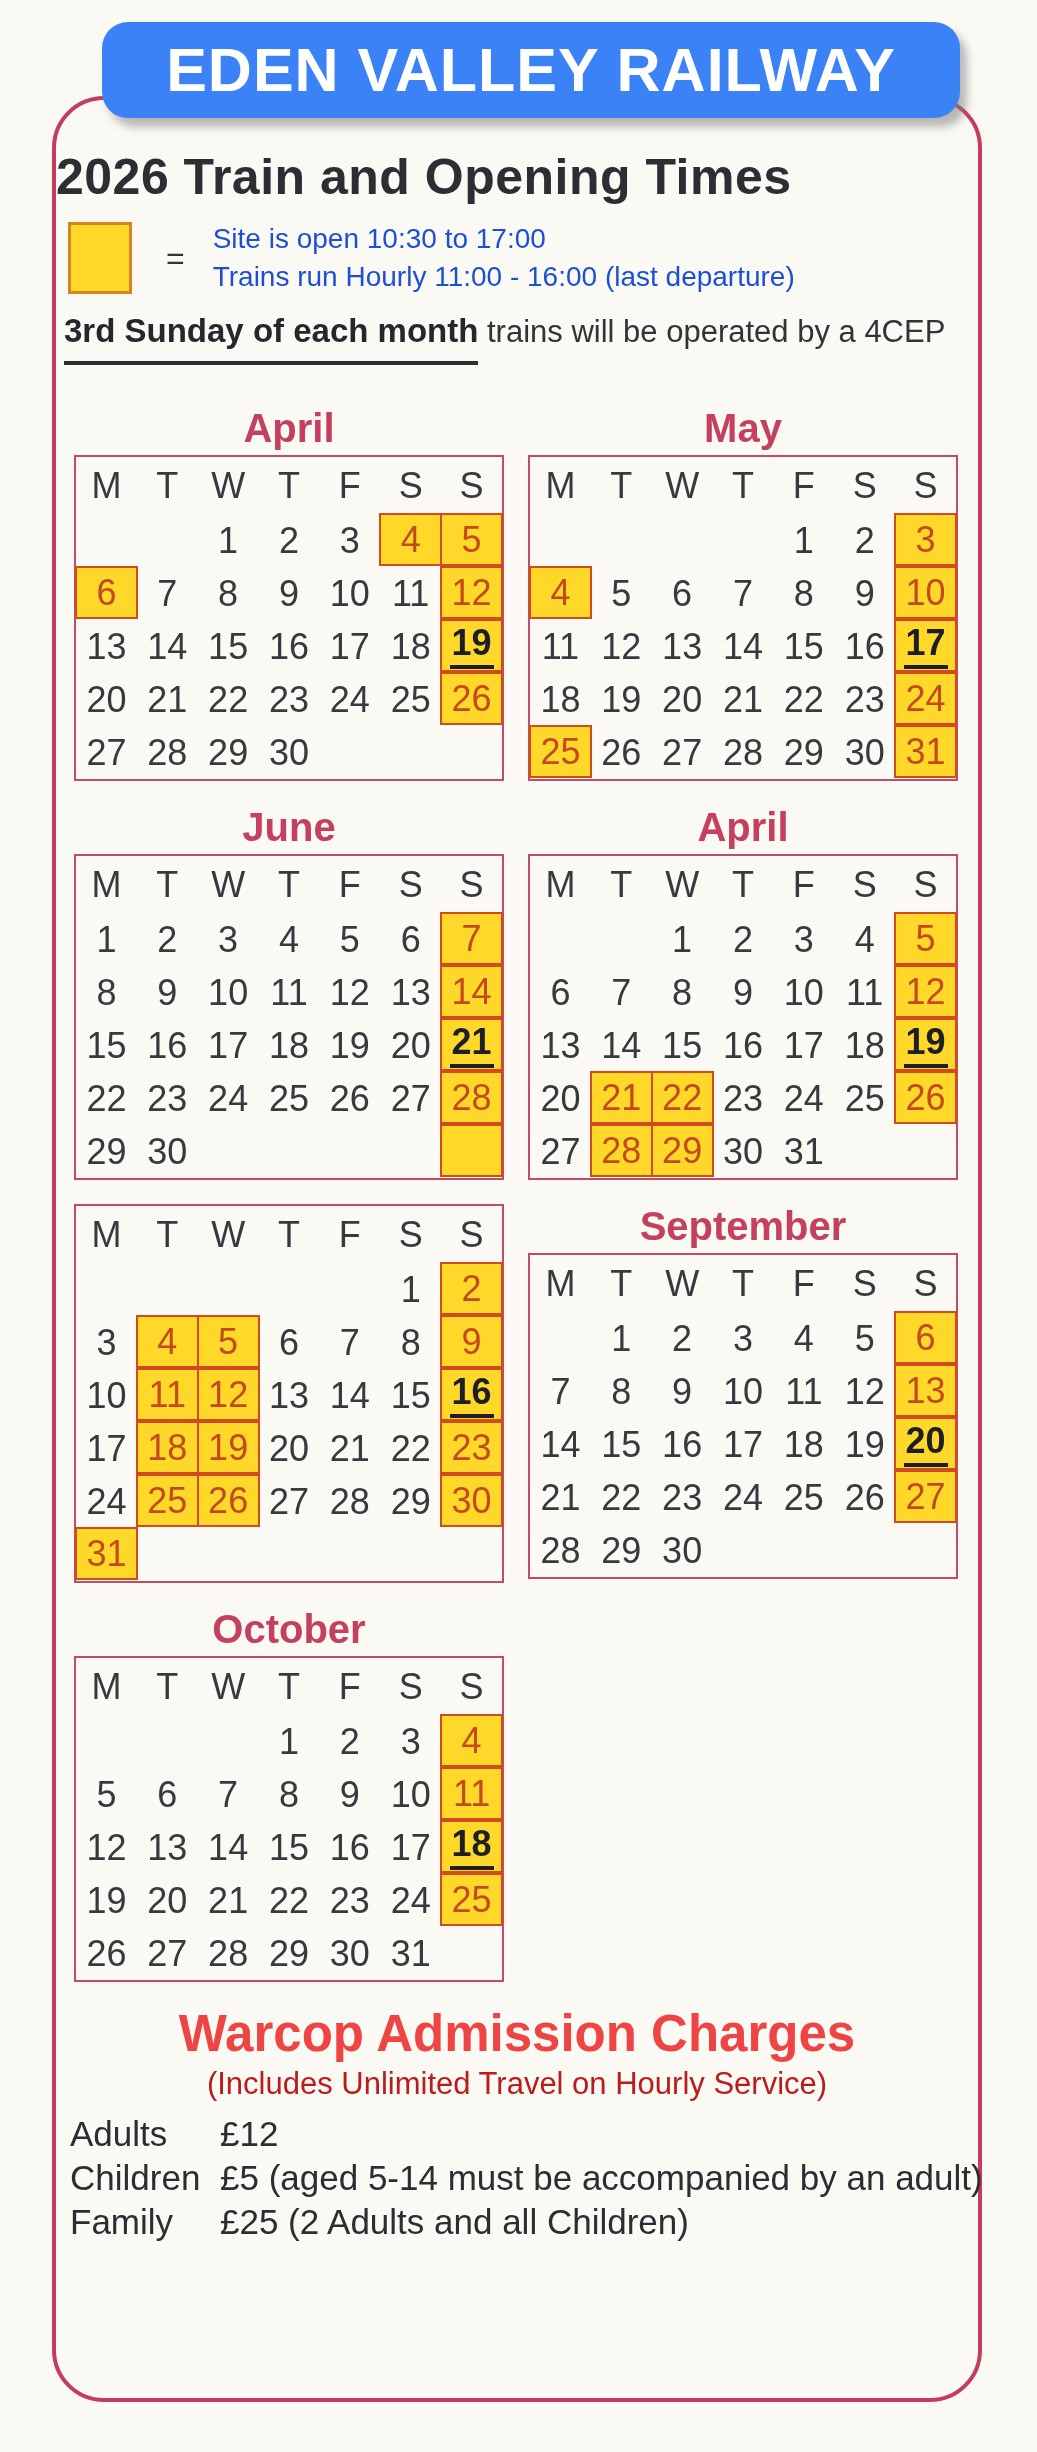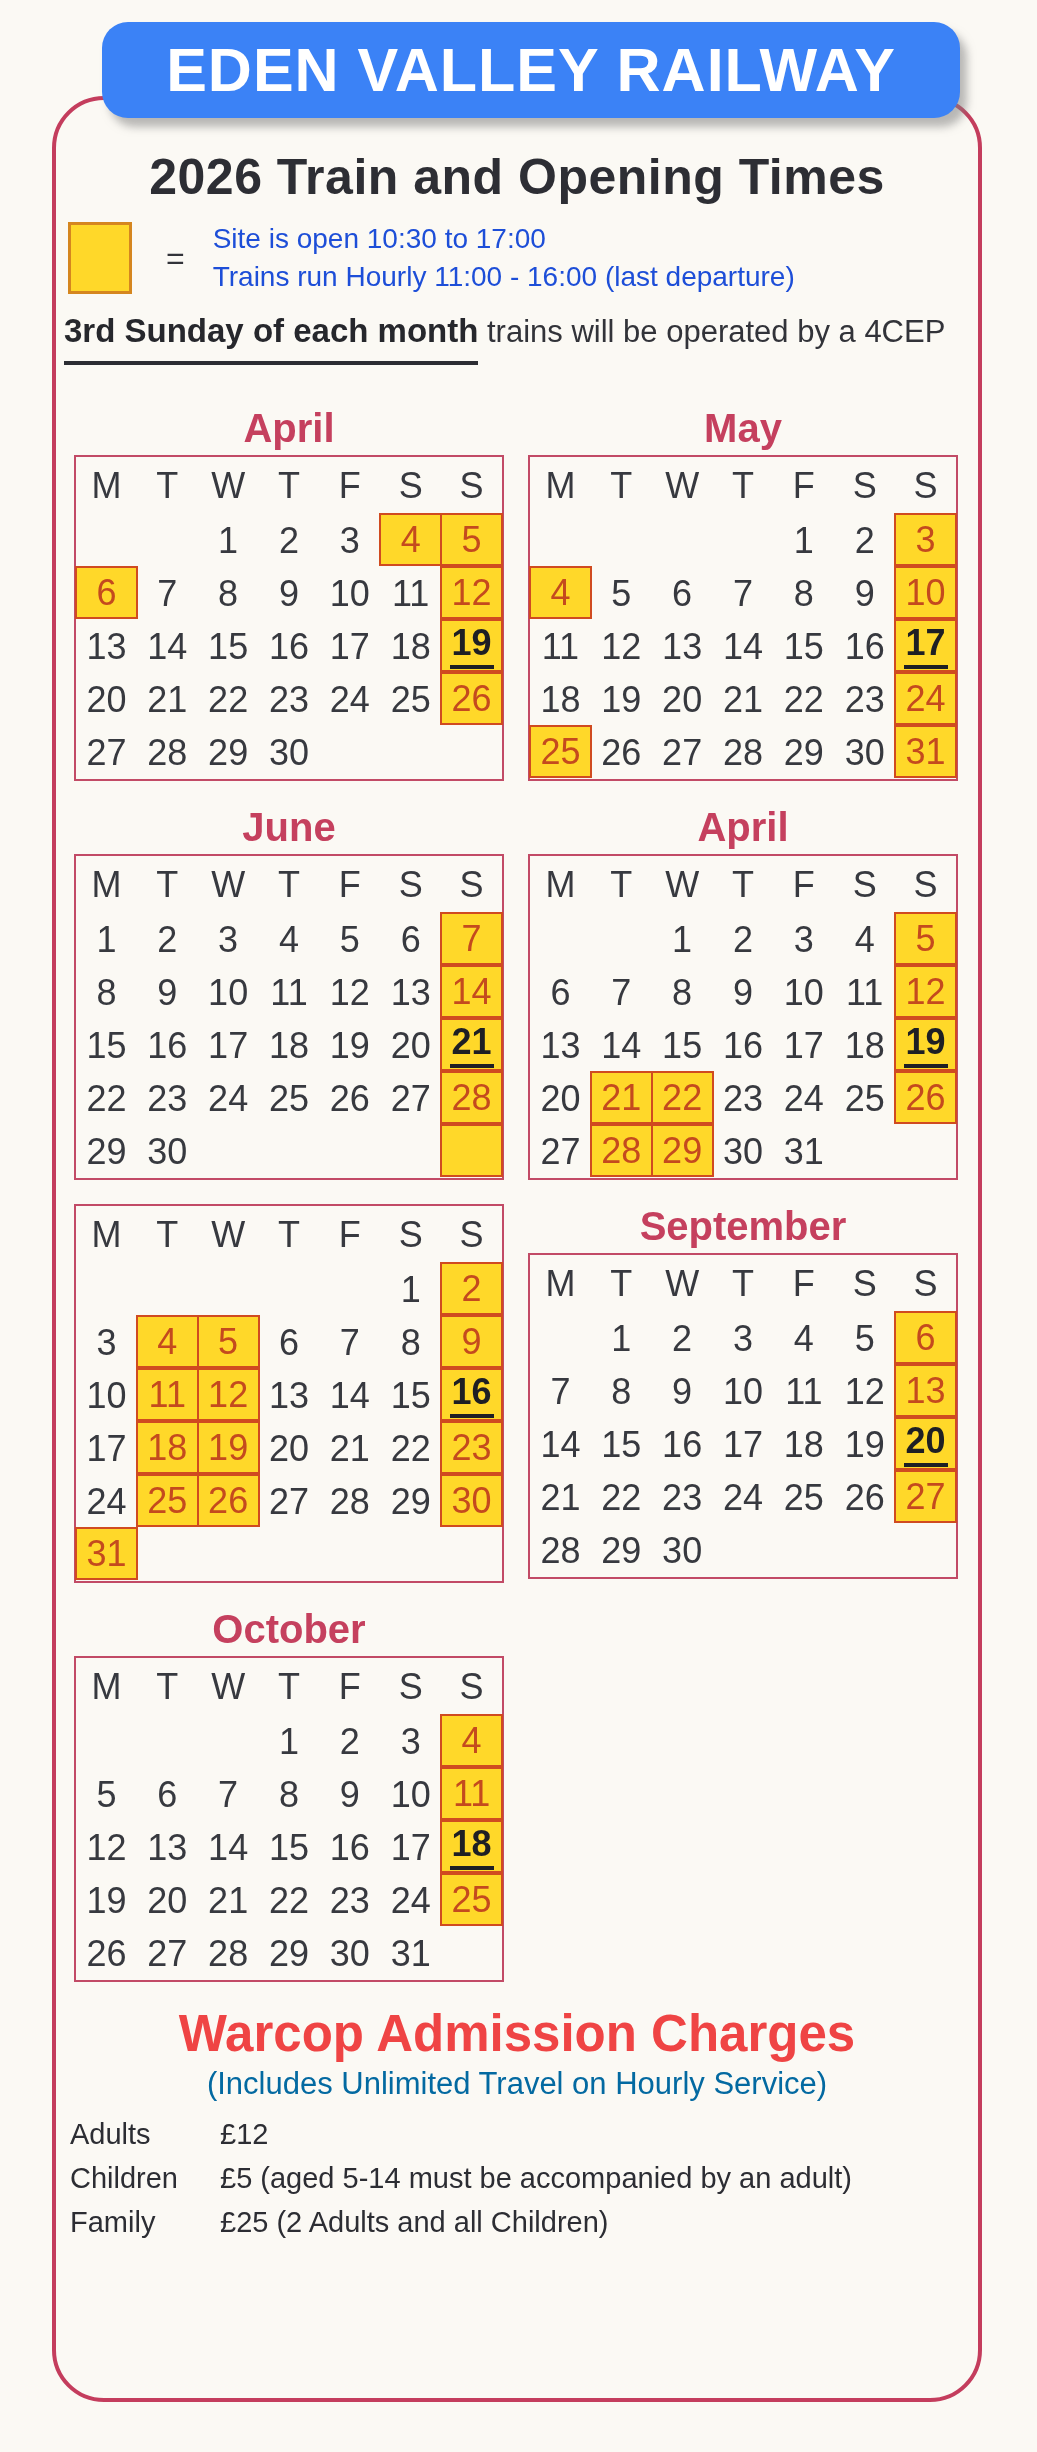--- a/index.html
+++ b/index.html
@@ -35,21 +35,21 @@
   .frame {
     position: absolute;
     left: 52px; top: 96px;
     width: 930px; height: 2306px;
     border: 4px solid #C43D5D;
     border-radius: 52px;
     z-index: 1;
   }
   .title {
     margin-top: 48px;
-    text-align: center;
+    text-align: left;
     font-size: 50px;
     font-weight: 700;
     color: #2D2E34;
     letter-spacing: 0.5px;
   }
   
   .legend {
     display: flex;
     align-items: center;
     margin: 14px 0 0 12px;
@@ -137,29 +137,29 @@
   .charges h2 {
     text-align: center;
     font-size: 51px;
     font-weight: 700;
     color: #ef4444;
     line-height: 52px;
   }
   .charges-sub {
     text-align: center;
     font-size: 31px;
-    color: #0369a1;
+    color: #b91c1c;
     line-height: 40px;
     margin-top: 4px;
   }
   .charge-rows { margin: 8px 0 0 14px; }
   .charge-row {
     display: grid;
     grid-template-columns: 150px auto;
-    font-size: 29px;
+    font-size: 35px;
     line-height: 44px;
     color: #2C2D33;
     white-space: nowrap;
   }
 </style>
 </head>
 <body>
 
 <div class="banner">
   <span>EDEN VALLEY RAILWAY</span>

